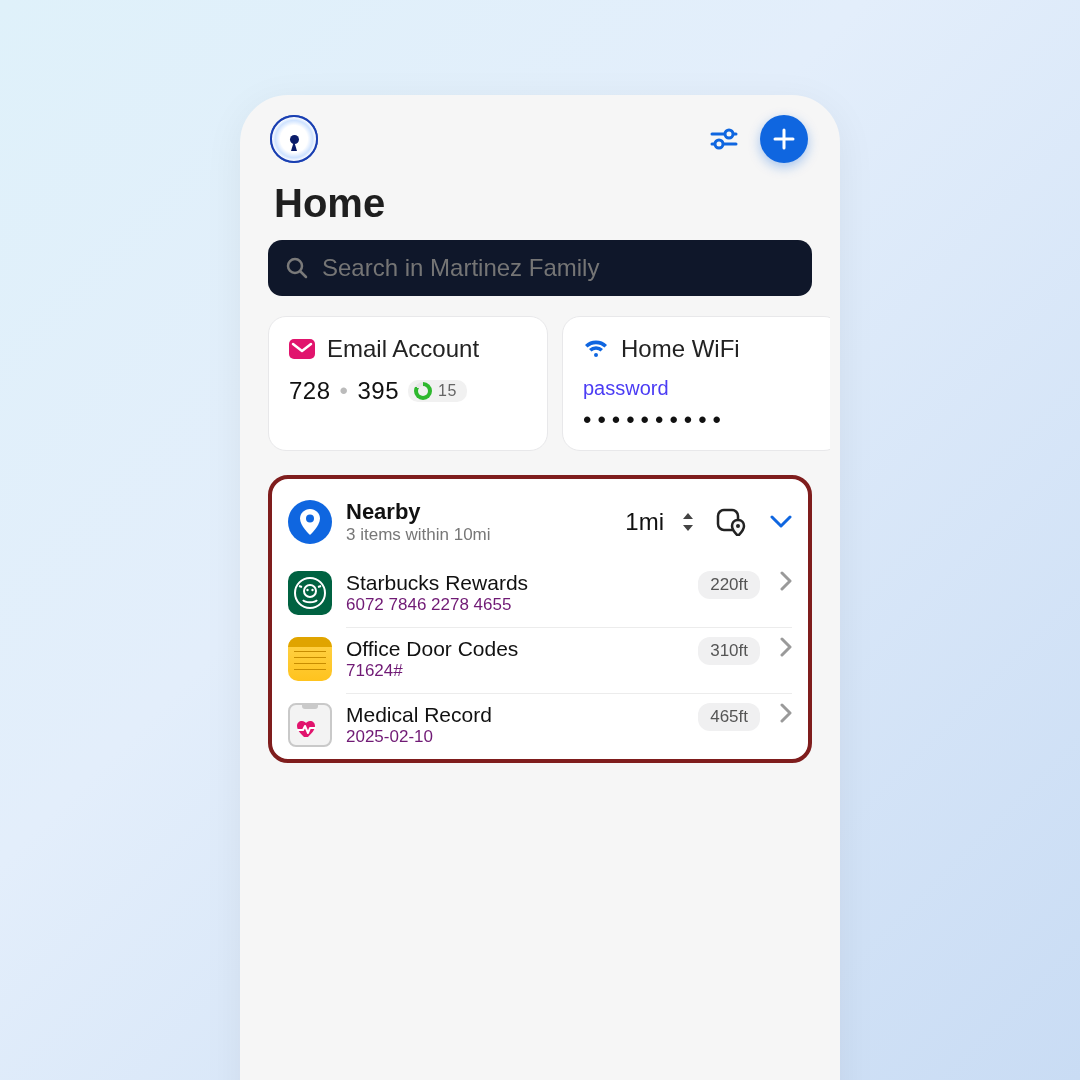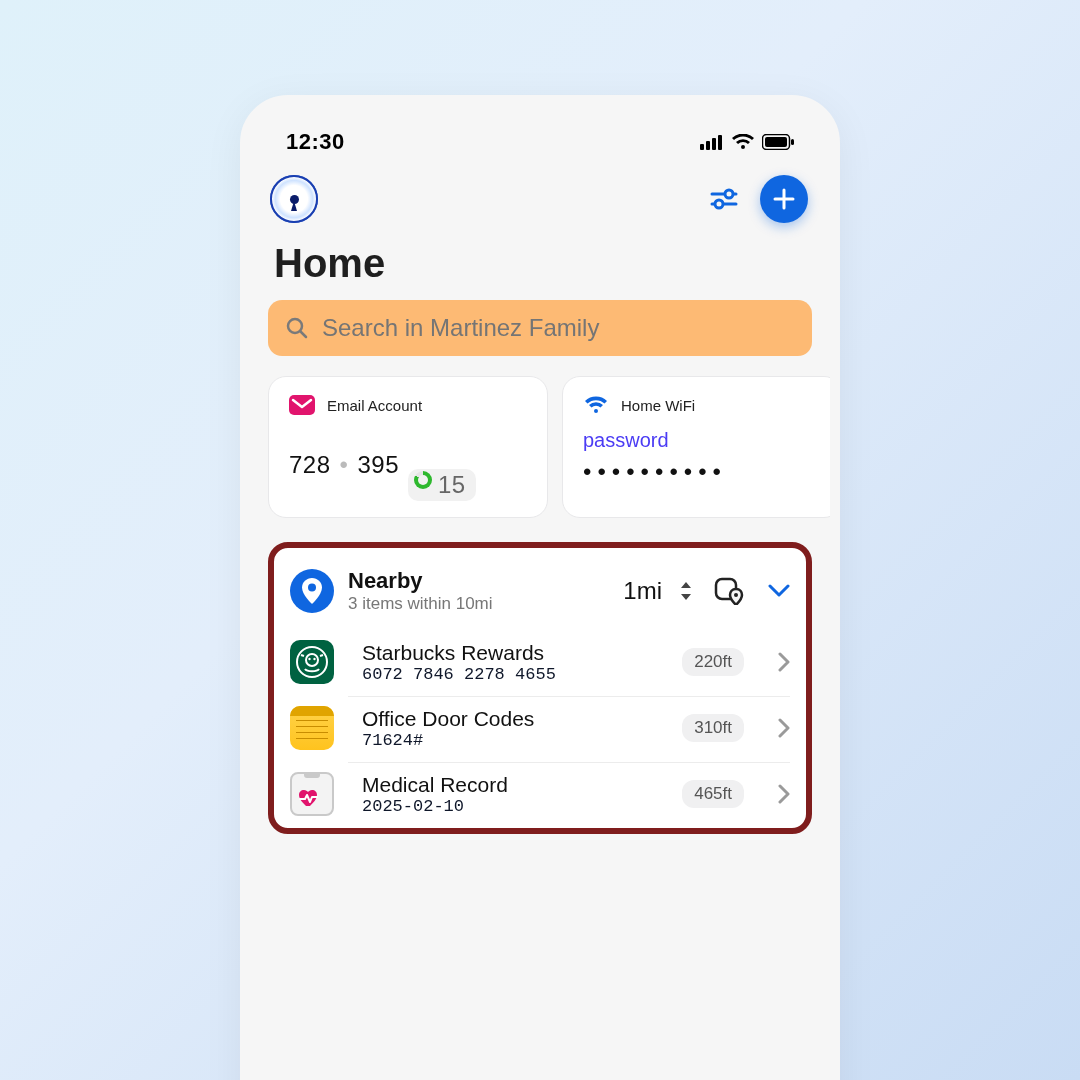--- a/index.html
+++ b/index.html
@@ -53,121 +53,96 @@
   .settings-btn { width:36px; height:36px; display:flex; align-items:center; justify-content:center; }
   .fab {
     width:48px; height:48px; border-radius:50%; background:#0f66e0;
     display:flex; align-items:center; justify-content:center;
     box-shadow: 0 4px 12px rgba(15,102,224,.35);
   }
   .page-title {
     font-size:40px; font-weight:800; color:#1f1f1f; padding: 6px 24px 14px 24px;
   }
   .searchbar {
-    margin: 0 18px 20px 18px; background:#fdba74; border-radius:14px;
+    margin: 0 18px 20px 18px; background:#0f172a; border-radius:14px;
     height:56px; display:flex; align-items:center; padding:0 18px; gap:14px;
   }
   .searchbar input {
     border:none; background:transparent; font-size:24px; color:#6a6a6a;
     width:100%; outline:none; font-family:inherit;
   }
   .cards-row {
     display:flex; gap:14px; padding:0 0 24px 18px; overflow:hidden;
   }
   .card {
     min-width:280px; background:#fff; border:1px solid #e8e8ea; border-radius:18px;
     padding:18px 20px 16px 20px;
   }
   .card.small { min-width:280px; }
   .card-head { display:flex; align-items:center; gap:12px; margin-bottom:14px; }
-  .card-head .label { font-size:15px; color:#222; }
+  .card-head .label { font-size:24px; color:#222; }
   .card-field { font-size:20px; color:#4b3cf4; margin-bottom:6px; }
   .card-value { font-size:24px; color:#111; letter-spacing:.5px; display:flex; align-items:center; gap:9px;}
   .sepdot { color:#bbb; }
   .otp-badge {
     background:#f1f1f1; border-radius:10px; padding:2px 10px 2px 6px;
-    display:flex; align-items:flex-start; gap:6px; font-size:24px; color:#666;margin-top:40px;
+    display:flex; align-items:flex-end; gap:6px; font-size:16px; color:#666;
   }
   .otp-ring { width:18px; height:18px; border-radius:50%;
     background: conic-gradient(#2eb82e 0 300deg, #e5e5e5 300deg 360deg);
     position:relative;
   }
   .otp-ring::after { content:""; position:absolute; inset:4px; background:#f1f1f1; border-radius:50%; }
   .dots { letter-spacing:6px; font-size:24px; color:#111; }
 
   .panel {
-    margin: 0 18px; background:#fff; border:6px solid #7f1d1d; border-radius:20px;
+    margin: 0 18px; background:#fff; border:4px solid #7f1d1d; border-radius:20px;
     padding:14px 0 0 0;
   }
   .panel-head {
     display:flex; align-items:center; padding:6px 16px 16px 16px; gap:14px;
   }
   .pin-circle {
     width:44px; height:44px; border-radius:50%; background:#0f66e0;
     display:flex; align-items:center; justify-content:center;
   }
   .panel-titles .t1 { font-size:22px; font-weight:700; color:#111; }
   .panel-titles .t2 { font-size:17px; color:#777; }
   .panel-head .spacer { flex:1; }
   .mi-selector { font-size:24px; color:#111; display:flex; align-items:center; gap:18px; margin-right:8px; }
   .map-icon { margin-right:10px; }
   .list-row {
-    display:flex; align-items:center; padding:10px 16px 12px 16px; gap:28px;
+    display:flex; align-items:flex-start; padding:10px 16px 12px 16px; gap:14px;
   }
   .list-row + .list-row { position:relative; }
   .list-row + .list-row::before {
     content:""; position:absolute; top:0; left:74px; right:16px; height:1px; background:#ececec;
   }
   .row-icon { width:44px; height:44px; border-radius:10px; display:flex; align-items:center; justify-content:center; }
   .row-titles { flex:1; min-width:0; }
   .row-titles .r1 { font-size:21px; color:#111; font-weight:500; }
-  .row-titles .r2 { font-size:17px; color:#0f172a;font-family:Liberation Mono, monospace; }
+  .row-titles .r2 { font-size:17px; color:#701a75; }
   .dist-badge { background:#f0f0f1; border-radius:12px; padding:4px 12px; font-size:17px; color:#555; }
   .chev { margin-left:6px; }
 
   .icon-starbucks { background:#006241; border-radius:10px; }
   .icon-notes { background:linear-gradient(#ffd34a,#ffc31e); border-radius:10px; position:relative; }
   .icon-notes::before { content:""; position:absolute; top:0; left:0; right:0; height:10px; background:#e0a400; border-radius:10px 10px 0 0; }
   .icon-notes::after { content:""; position:absolute; top:14px; left:6px; right:6px; height:22px;
     background: repeating-linear-gradient(#c88d00 0 1px, transparent 1px 6px); }
   .icon-medical { background:#f3f3f3; border-radius:8px; border:2px solid #c9c9c9; position:relative; }
   .icon-medical::before { content:""; position:absolute; top:-2px; left:12px; right:12px; height:6px; background:#c9c9c9; border-radius:0 0 3px 3px; }
 
   svg { display:block; }
 </style>
 </head>
 <body>
 
 <div class="phone">
 
-  <div class="statusbar">
-    <span class="time">12:30</span>
-    <span class="right-icons">
-      <span>
-        <svg width="24" height="16" viewBox="0 0 24 16">
-            <rect x="0" y="10" width="4" height="6" rx="1" fill="#000"></rect>
-            <rect x="6" y="7" width="4" height="9" rx="1" fill="#000"></rect>
-            <rect x="12" y="4" width="4" height="12" rx="1" fill="#000"></rect>
-            <rect x="18" y="1" width="4" height="15" rx="1" fill="#000"></rect>
-          </svg>
-      </span>
-      <span>
-        <svg width="22" height="16" viewBox="0 0 22 16">
-            <path d="M11 15a2 2 0 100-4 2 2 0 000 4zM4 8a10 10 0 0114 0l-2 2a7 7 0 00-10 0zM0 4a16 16 0 0122 0l-2 2a13 13 0 00-18 0z" fill="#000"></path>
-          </svg>
-      </span>
-      <span>
-        <svg width="32" height="16" viewBox="0 0 32 16">
-            <rect x="0.5" y="0.5" width="27" height="15" rx="4" fill="none" stroke="#000" stroke-width="1.5"></rect>
-            <rect x="3" y="3" width="22" height="10" rx="2" fill="#000"></rect>
-            <rect x="29" y="5" width="3" height="6" rx="1.5" fill="#000"></rect>
-          </svg>
-      </span>
-    </span>
-  </div>
 
   <div class="appbar">
     <div class="applogo">
       <div class="keyhole"></div>
     </div>
     <div class="right">
       <div class="settings-btn">
         <svg width="28" height="22" viewBox="0 0 28 22">
             <line x1="2" y1="6" x2="26" y2="6" stroke="#0f66e0" stroke-width="3" stroke-linecap="round"></line>
             <circle cx="19" cy="6" r="4" fill="#f6f6f6" stroke="#0f66e0" stroke-width="3"></circle>

